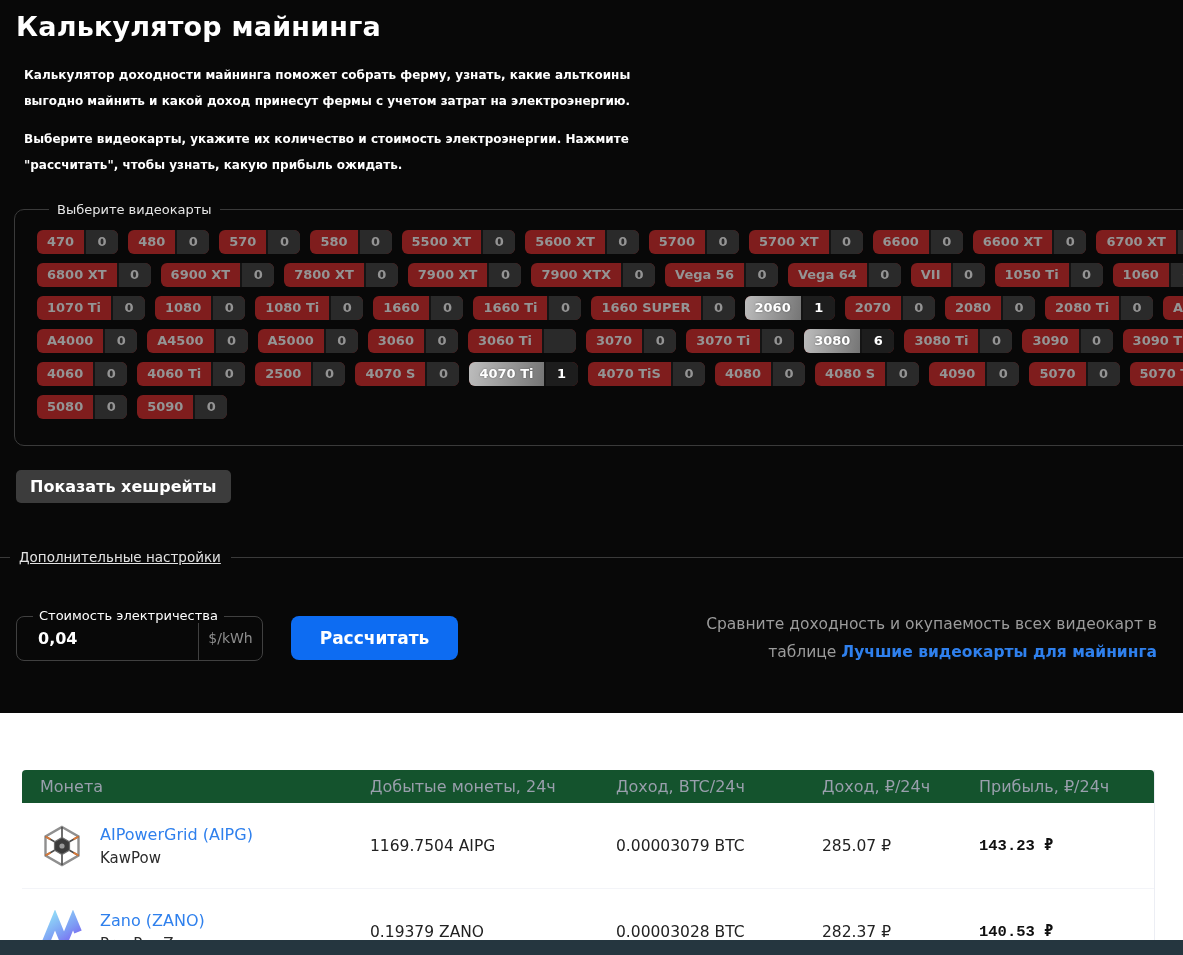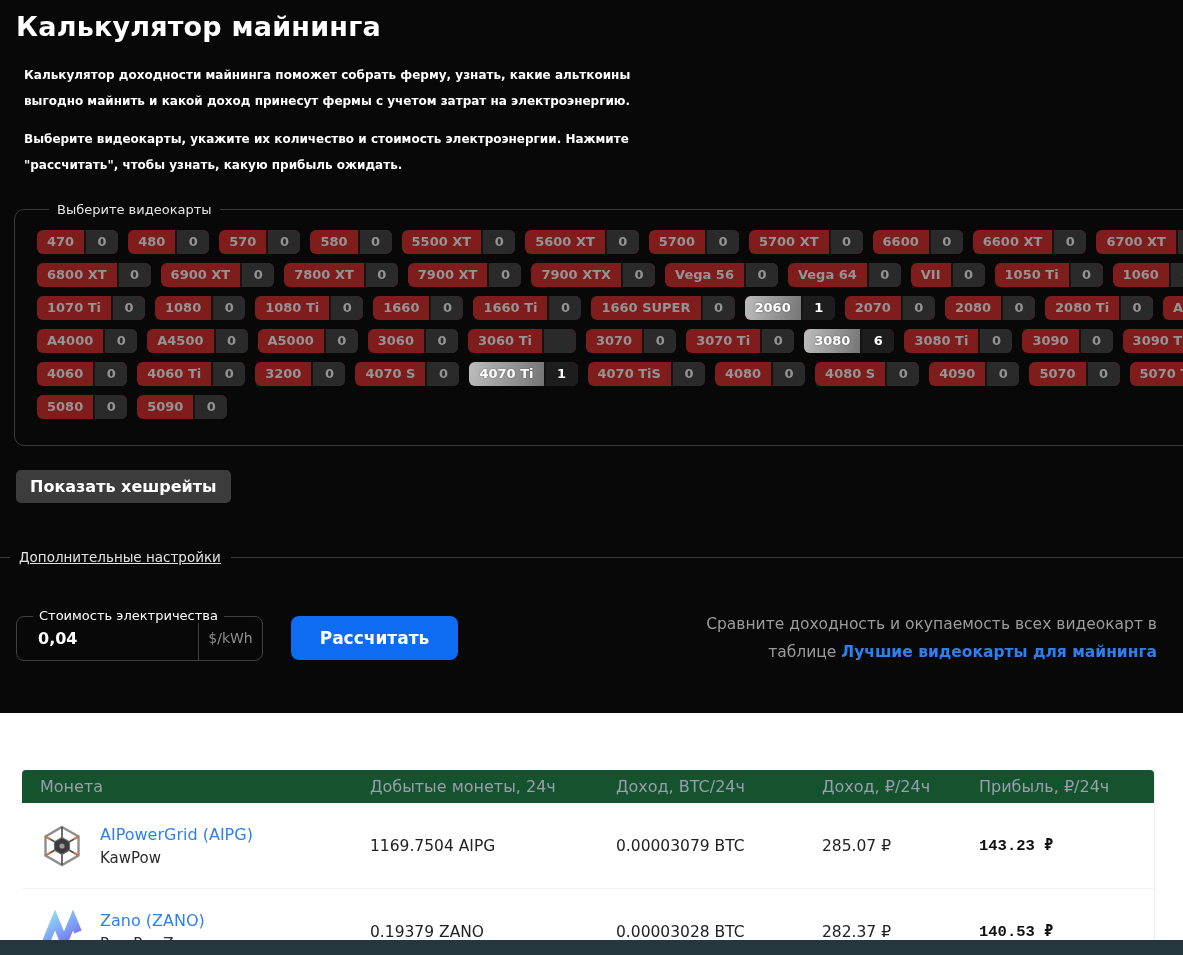--- a/index.html
+++ b/index.html
@@ -239,21 +239,21 @@
         <div class="gpu-row">
           <div class="gpu-btn">
             <span class="lbl">4060</span>
             <span class="cnt">0</span>
           </div>
           <div class="gpu-btn">
             <span class="lbl">4060 Ti</span>
             <span class="cnt">0</span>
           </div>
           <div class="gpu-btn">
-            <span class="lbl">3200</span>
+            <span class="lbl">2500</span>
             <span class="cnt">0</span>
           </div>
           <div class="gpu-btn">
             <span class="lbl">4070 S</span>
             <span class="cnt">0</span>
           </div>
           <div class="gpu-btn sel">
             <span class="lbl">4070 Ti</span>
             <span class="cnt">1</span>
           </div>

